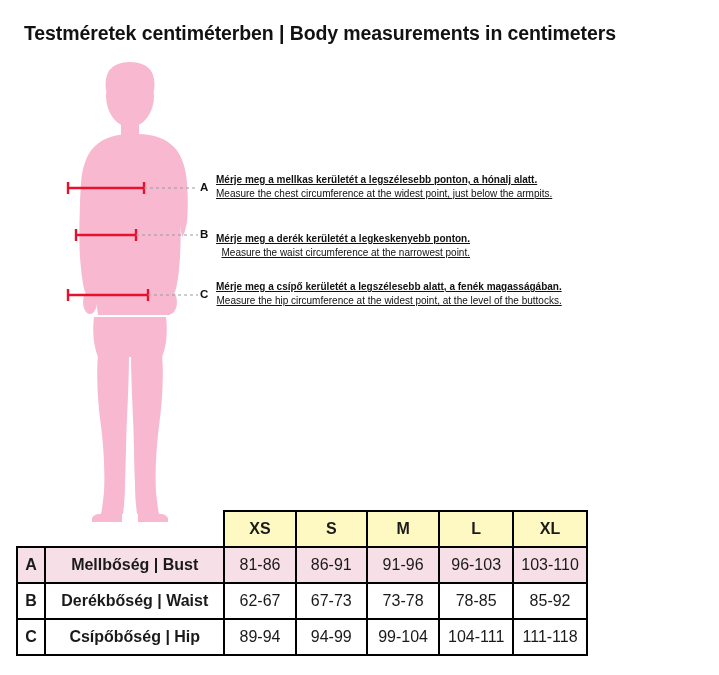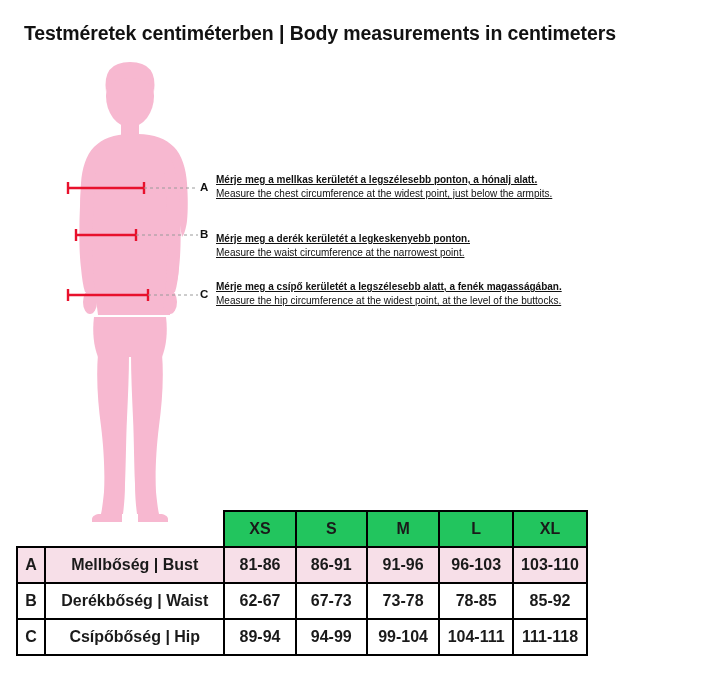--- a/index.html
+++ b/index.html
@@ -53,21 +53,21 @@
   }
   .meas-text {
     position: absolute;
     font-size: 10px;
     line-height: 14.4px;
     color: #111;
     white-space: nowrap;
     text-decoration: underline;
   }
   .meas-text .hu { font-weight: bold; display: block; }
-  .meas-text .en { font-weight: normal; display: block; }
+  .meas-text .en { font-weight: normal; display: block; text-align: right; }
 
   .lead-svg {
     position: absolute;
     left: 0;
     top: 0;
     width: 719px;
     height: 675px;
     pointer-events: none;
   }
 
@@ -95,26 +95,26 @@
   .col-letter { width: 32px; font-weight: bold; font-size: 16px; }
   .col-name {
     width: 212px;
     text-align: left;
     padding-left: 10px;
     font-size: 17px;
     font-weight: bold;
   }
   .col-size { width: 88px; }
   .head-row th {
-    background: #22c55e;
+    background: #fef9c3;
     font-weight: bold;
     font-size: 16px;
   }
   .row-shade td { background: #f7dfe8; }
-  .val { font-weight: bold; font-size: 15.5px; }
+  .val { font-weight: normal; font-size: 15.5px; }
 </style>
 </head>
 <body>
 
 <div id="page">
 
   <div class="title">Testméretek centiméterben | Body measurements in centimeters</div>
 
   <div class="figure-wrap">
     <svg width="180" height="460" viewBox="0 0 180 460" xmlns="http://www.w3.org/2000/svg" aria-hidden="true">

